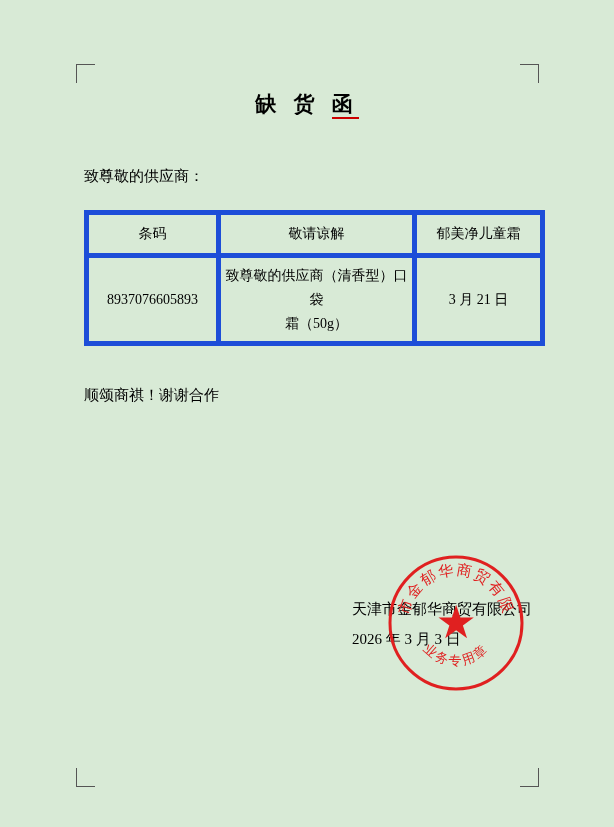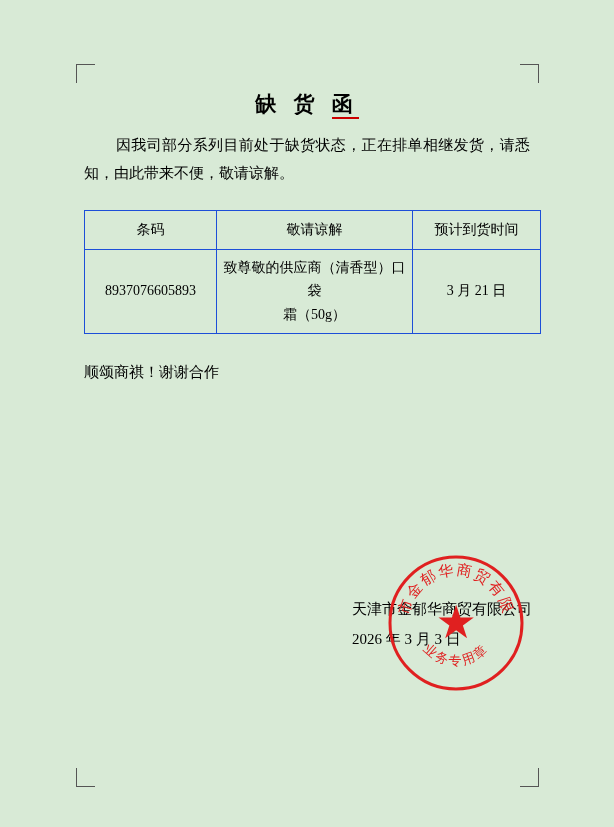--- a/index.html
+++ b/index.html
@@ -68,36 +68,36 @@
     text-align: justify;
   }
 
   table.goods {
     margin-top: 22px;
     border-collapse: collapse;
     width: 456px;
     table-layout: fixed;
   }
   table.goods th, table.goods td {
-    border: 1px solid #1d4ed8;
+    border: 5px solid #1d4ed8;
     font-size: 14px;
     text-align: center;
     vertical-align: middle;
     padding: 6px 4px;
     font-family: "Liberation Serif", "DejaVu Serif", serif;
   }
   table.goods th { font-weight: normal; height: 26px; }
   table.goods td { height: 60px; }
   table.goods col.c1 { width: 132px; }
   table.goods col.c2 { width: 196px; }
   table.goods col.c3 { width: 128px; }
   .cell-name { line-height: 1.7; }
 
   .closing {
-    margin-top: 29px;
+    margin-top: 40px;
     font-size: 15px;
   }
 
   .signature {
     position: absolute;
     left: 352px;
     top: 578px;
     width: 200px;
     font-size: 15px;
     line-height: 2.0;
@@ -134,34 +134,34 @@
   <div class="crop tr"></div>
   <div class="crop bl"></div>
   <div class="crop br"></div>
 
   <div class="content">
 
     <div class="doc-title">
       <span>缺 货 </span><span class="underlined">函</span>
     </div>
 
-
-    <div class="body-para">因我司部分系列目前处于缺货状态，正在排单相继发货，请悉知，由此带来不便，敬请谅解。</div>
+    <div class="salutation">致尊敬的供应商：</div>
+
 
     <table class="goods">
       <colgroup>
           <col class="c1">
           <col class="c2">
           <col class="c3">
         </colgroup>
       <thead>
         <tr>
           <th>条码</th>
           <th>敬请谅解</th>
-          <th>预计到货时间</th>
+          <th>郁美净儿童霜</th>
         </tr>
       </thead>
       <tbody>
         <tr>
           <td>8937076605893</td>
           <td>
             <div class="cell-name">致尊敬的供应商（清香型）口袋</div>
             <div class="cell-name">霜（50g）</div>
           </td>
           <td>3 月 21 日</td>

